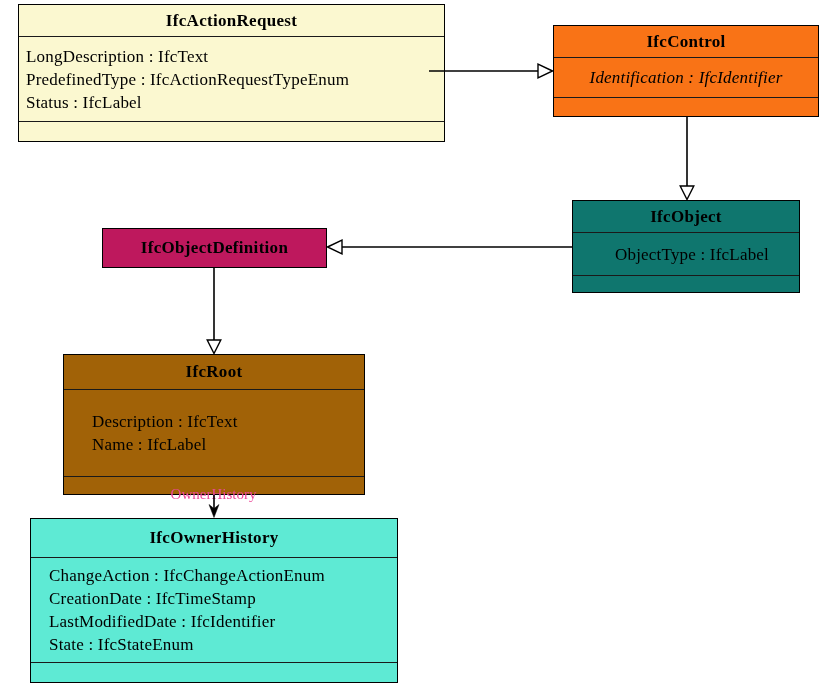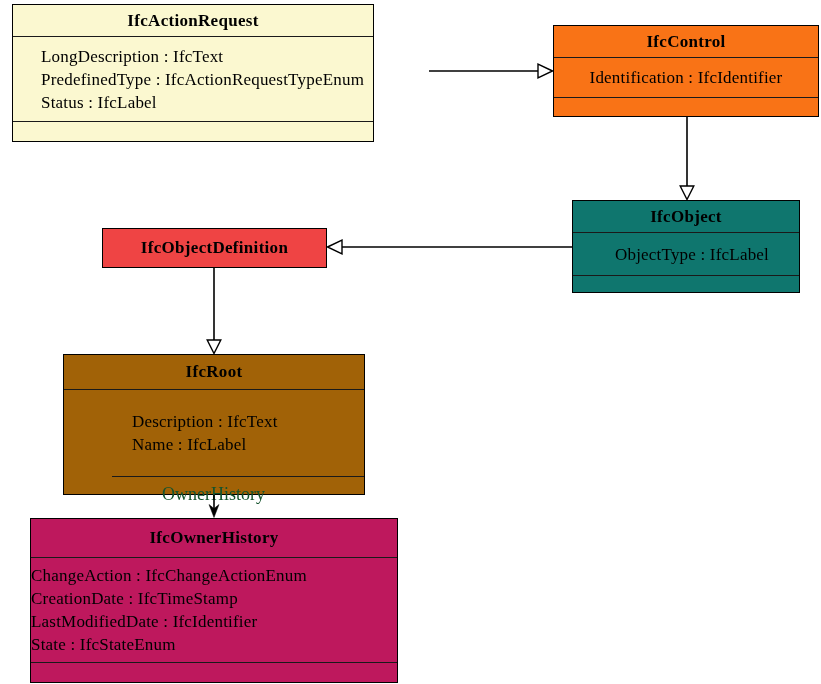--- a/index.html
+++ b/index.html
@@ -53,74 +53,74 @@
     width: 821px; height: 684px;
     z-index: 5;
     pointer-events: none;
   }
   .edge-label {
     position: absolute;
     left: 150px;
     top: 483px;
     width: 127px;
     text-align: center;
-    font-size: 18px;
+    font-size: 15px;
     line-height: 22px;
-    color: #14532d;
+    color: #ec4899;
     z-index: 4;
     white-space: nowrap;
   }
 </style>
 </head>
 <body>
 
 <div class="canvas" style="background: rgb(255, 255, 255);">
 
-  <div class="uml-class" style="left: 12px; top: 4px; width: 362px; height: 138px; background: rgb(251, 248, 208); border-color: rgb(0, 0, 0);">
+  <div class="uml-class" style="left: 18px; top: 4px; width: 427px; height: 138px; background: rgb(251, 248, 208); border-color: rgb(0, 0, 0);">
     <div class="uml-title" style="height:31px;">IfcActionRequest</div>
-    <div class="uml-attrs" style="height:84px; padding-left:28px;">
+    <div class="uml-attrs" style="height:84px; padding-left:7px;">
       <div class="uml-attr">LongDescription : IfcText</div>
       <div class="uml-attr">PredefinedType : IfcActionRequestTypeEnum</div>
       <div class="uml-attr">Status : IfcLabel</div>
     </div>
     <div class="uml-ops"></div>
   </div>
 
   <div class="uml-class" style="left: 553px; top: 25px; width: 266px; height: 92px; background: #f97316; border-color: rgb(0, 0, 0);">
     <div class="uml-title" style="height:31px;">IfcControl</div>
-    <div class="uml-attrs" style="height:39px; justify-content:center; padding-left:0; align-items:center;">
+    <div class="uml-attrs" style="height:39px; justify-content:center; padding-left:0; align-items:center;font-style:italic;">
       <div class="uml-attr">Identification : IfcIdentifier</div>
     </div>
     <div class="uml-ops"></div>
   </div>
 
   <div class="uml-class" style="left: 572px; top: 200px; width: 228px; height: 93px; background: #0f766e; border-color: rgb(0, 0, 0);">
     <div class="uml-title" style="height:31px;">IfcObject</div>
     <div class="uml-attrs" style="height:42px; justify-content:center; padding-left:12px; align-items:center;">
       <div class="uml-attr">ObjectType : IfcLabel</div>
     </div>
     <div class="uml-ops"></div>
   </div>
 
-  <div class="uml-class single" style="left: 102px; top: 228px; width: 225px; height: 40px; background: #ef4444; border-color: rgb(0, 0, 0);">
+  <div class="uml-class single" style="left: 102px; top: 228px; width: 225px; height: 40px; background: #be185d; border-color: rgb(0, 0, 0);">
     <div class="uml-title">IfcObjectDefinition</div>
   </div>
 
   <div class="uml-class" style="left: 63px; top: 354px; width: 302px; height: 141px; background: #a16207; border-color: rgb(0, 0, 0);">
     <div class="uml-title" style="height:34px;">IfcRoot</div>
-    <div class="uml-attrs" style="height:86px; padding-left:20px;margin-left:48px;">
+    <div class="uml-attrs" style="height:86px; padding-left:28px;">
       <div class="uml-attr">Description : IfcText</div>
       <div class="uml-attr">Name : IfcLabel</div>
     </div>
     <div class="uml-ops"></div>
   </div>
 
-  <div class="uml-class" style="left: 30px; top: 518px; width: 368px; height: 165px; background: #be185d; border-color: rgb(0, 0, 0);">
+  <div class="uml-class" style="left: 30px; top: 518px; width: 368px; height: 165px; background: #5eead4; border-color: rgb(0, 0, 0);">
     <div class="uml-title" style="height:38px;">IfcOwnerHistory</div>
-    <div class="uml-attrs" style="height:104px; ">
+    <div class="uml-attrs" style="height:104px; padding-left:18px;">
       <div class="uml-attr">ChangeAction : IfcChangeActionEnum</div>
       <div class="uml-attr">CreationDate : IfcTimeStamp</div>
       <div class="uml-attr">LastModifiedDate : IfcIdentifier</div>
       <div class="uml-attr">State : IfcStateEnum</div>
     </div>
     <div class="uml-ops"></div>
   </div>
 
   <div class="edge-label">OwnerHistory</div>
 

